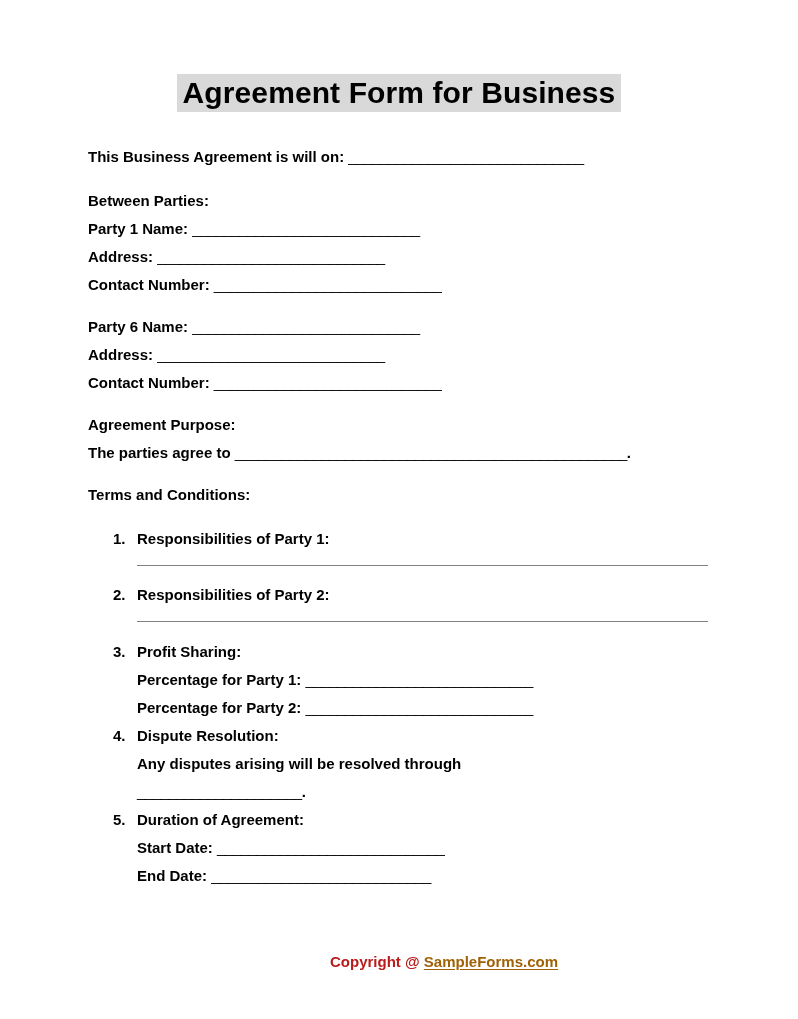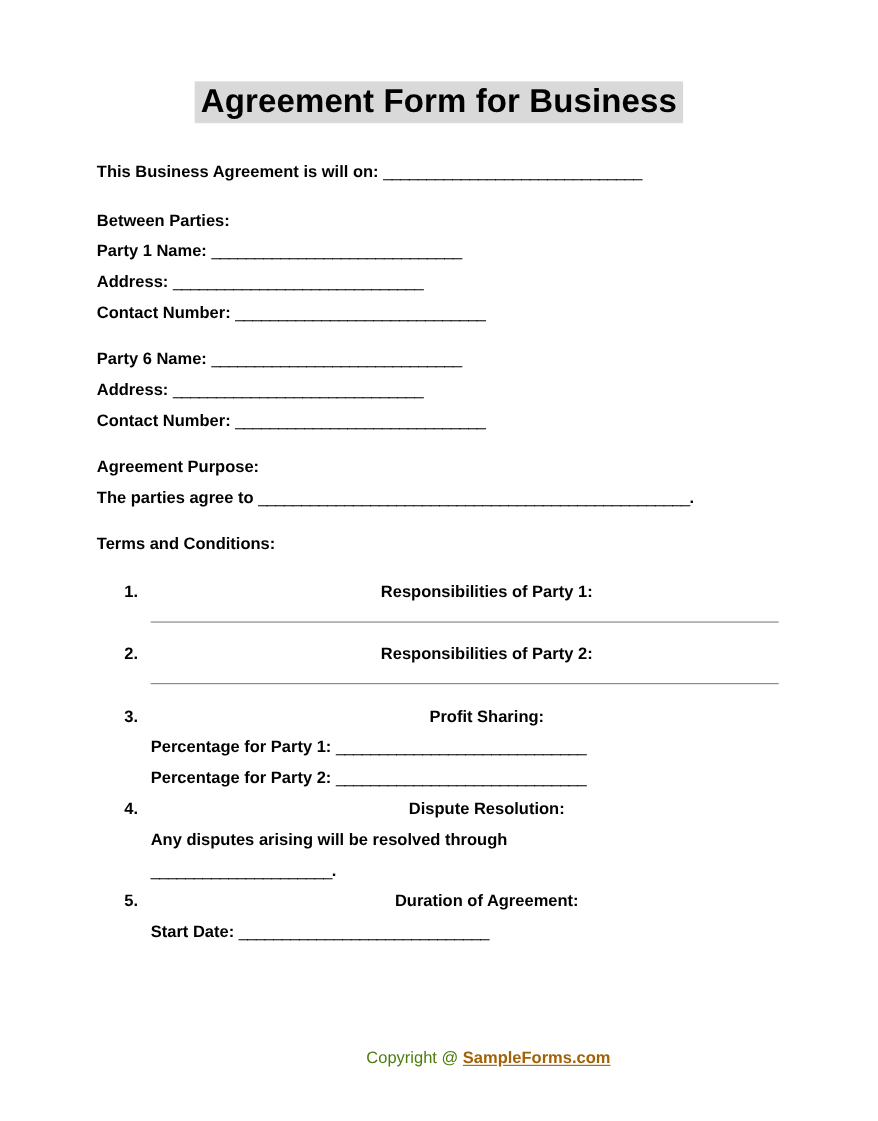--- a/index.html
+++ b/index.html
@@ -84,21 +84,20 @@
   }
   .term-num {
     position: absolute;
     left: 25px;
     top: 0;
     font-weight: bold;
   }
   .term-head {
     font-weight: bold;
     white-space: nowrap;
-    text-align: center;
   }
   .rule {
     border: 0;
     border-top: 1px solid #808080;
     margin: 12px 0 0 0;
     width: 571px;
     height: 0;
   }
   .sub-line {
     font-weight: bold;
@@ -115,22 +114,22 @@
     left: 0;
     width: 798px;
     text-align: center;
     font-size: 15px;
   }
   .footer-inner {
     display: inline-block;
     padding-left: 90px;
   }
   .copyright-text {
-    color: #4d7c0f;
-    font-weight: normal;
+    color: #b91c1c;
+    font-weight: bold;
   }
   .site-link {
     color: #a16207;
     font-weight: bold;
     text-underline-offset: 2px;
     cursor: pointer;
   }
 </style>
 </head>
 <body>
@@ -232,20 +231,24 @@
           <span class="blank">_____________________</span><span>.</span>
         </div>
       </li>
 
       <li class="term-item">
         <span class="term-num">5.</span>
         <div class="term-head">Duration of Agreement:</div>
         <div class="sub-line">
           <span>Start Date:</span>
           <span class="blank">_____________________________</span>
+        </div>
+        <div class="sub-line">
+          <span>End Date:</span>
+          <span class="blank">____________________________</span>
         </div>
       </li>
 
     </ol>
   </div>
 
   <div class="footer">
     <span class="footer-inner">
       <span class="copyright-text">Copyright @</span>
       <a class="site-link" href="#">SampleForms.com</a>

